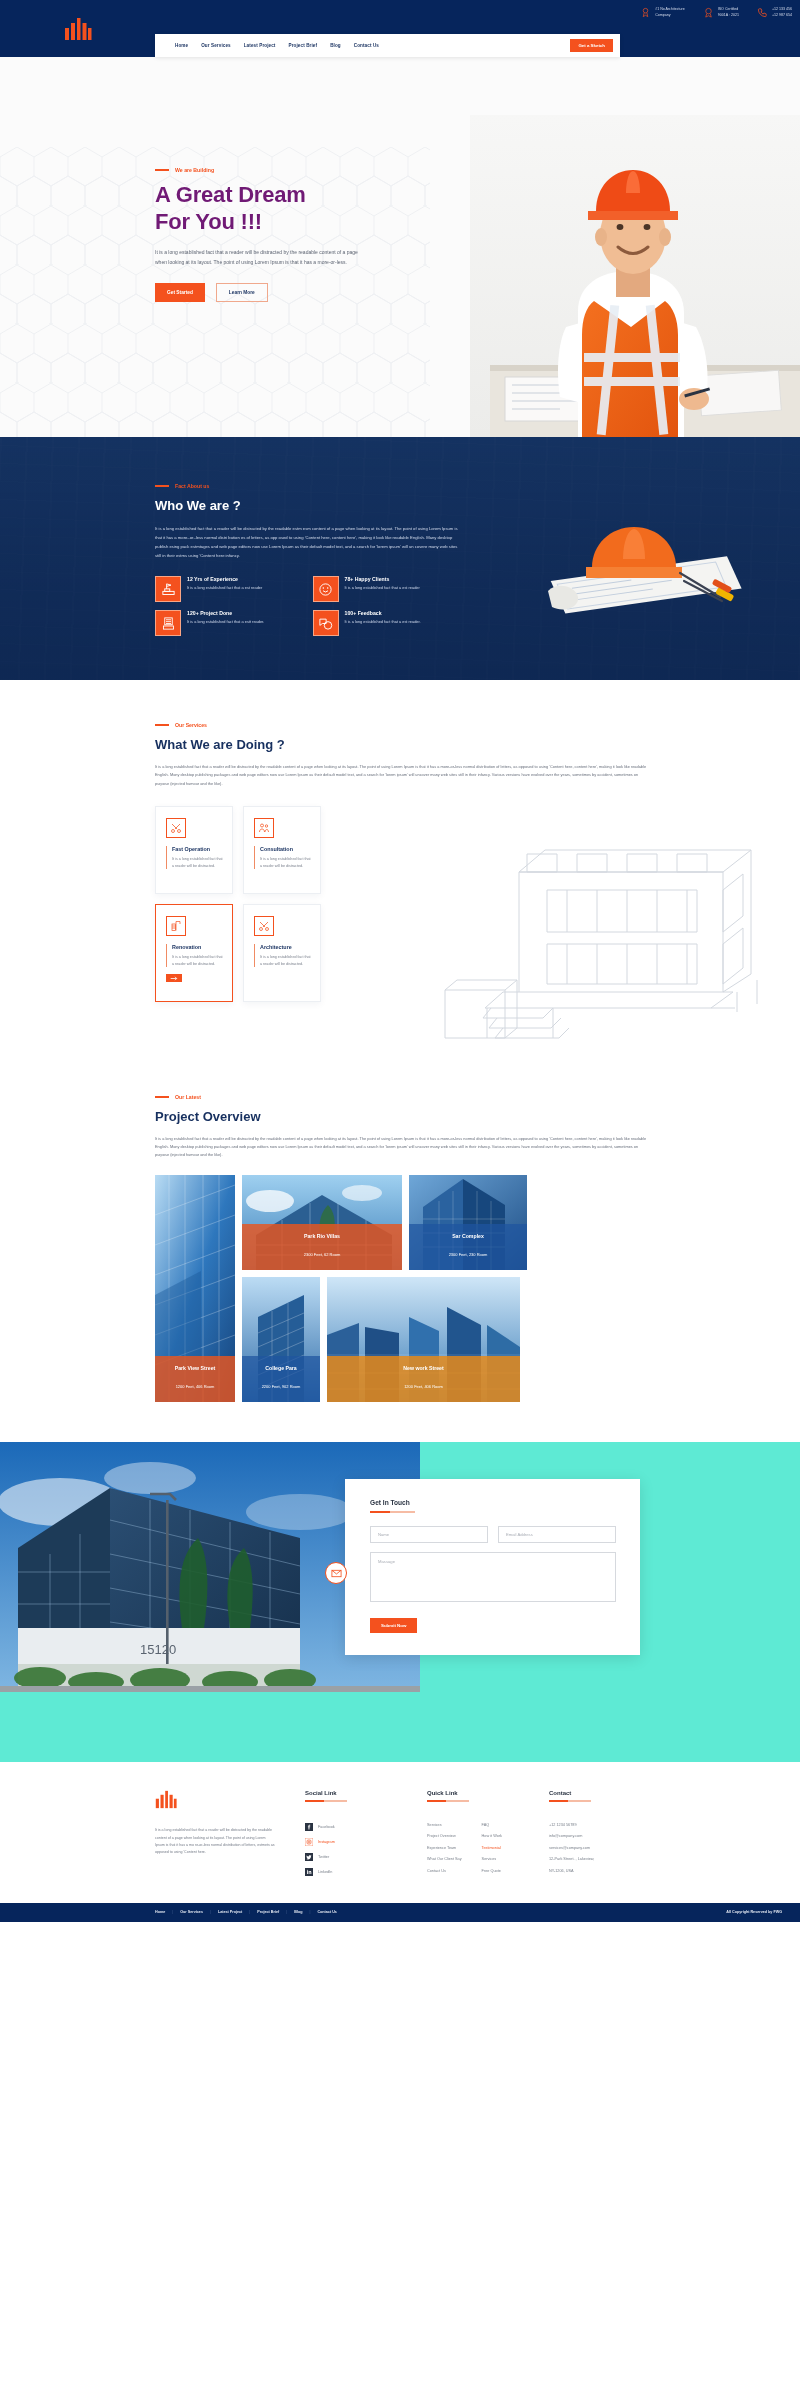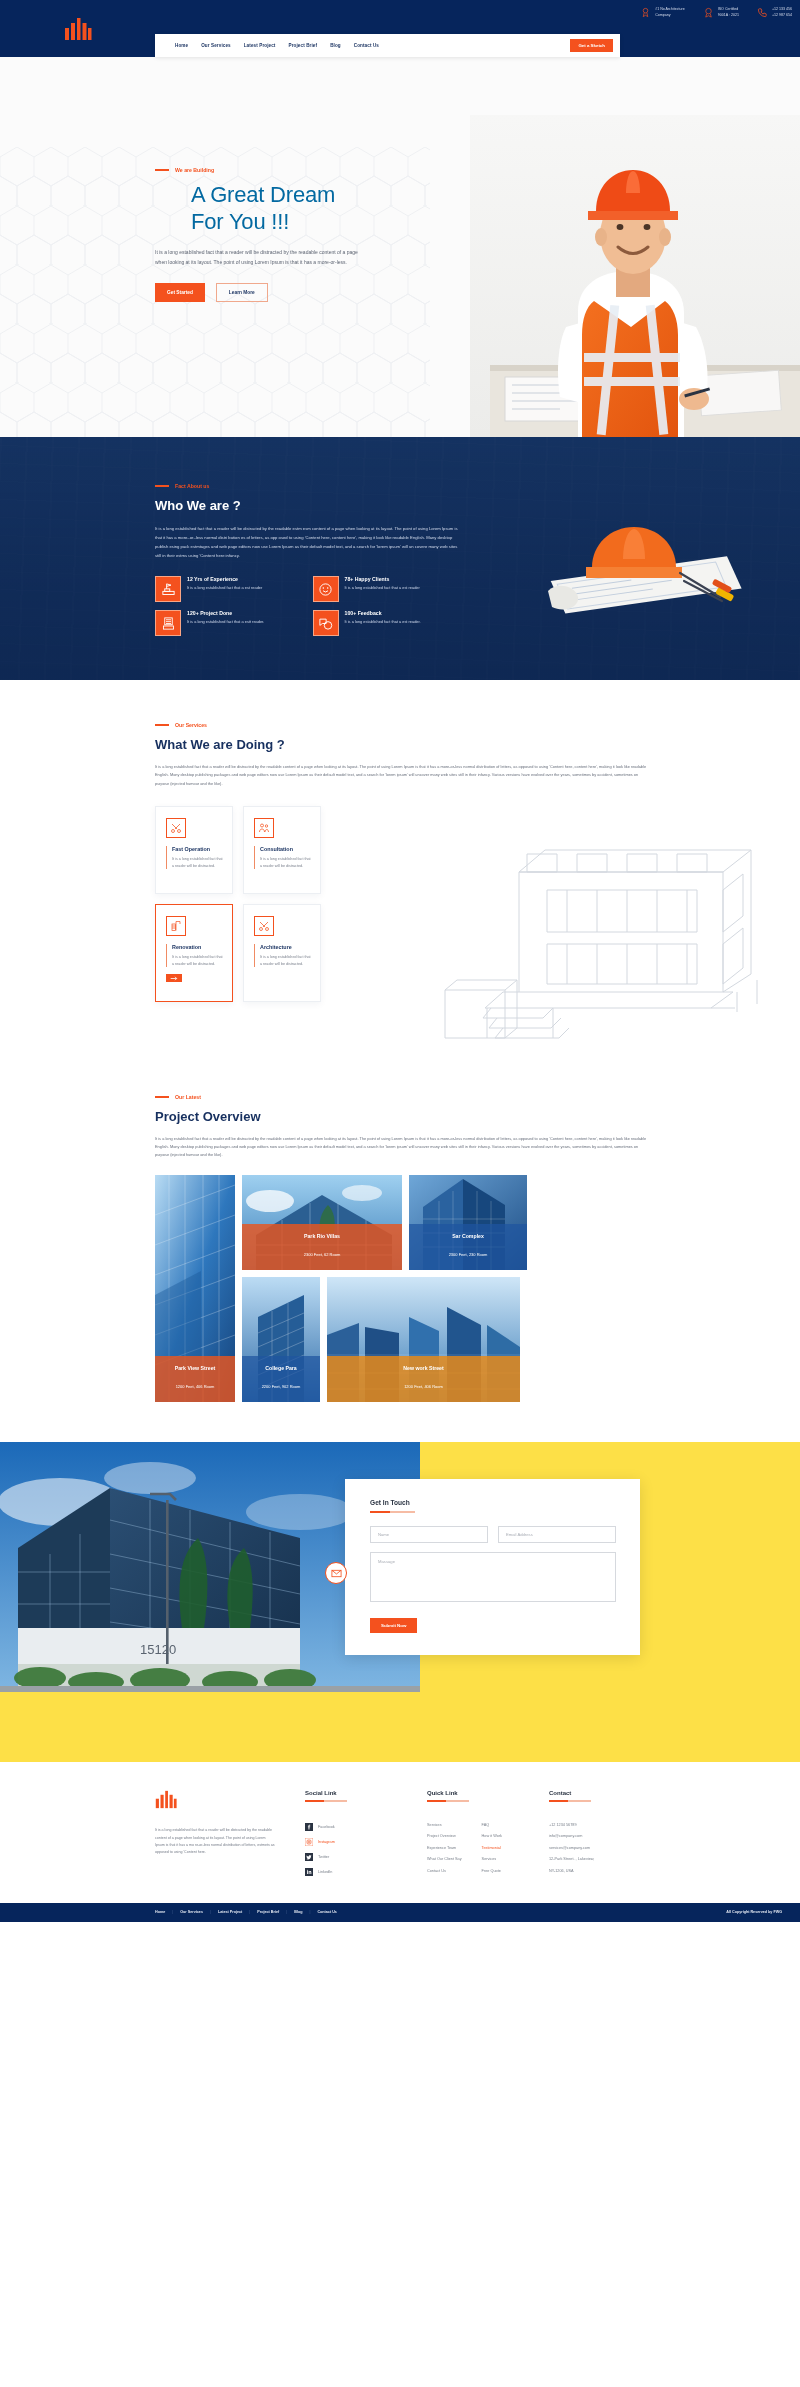--- a/index.html
+++ b/index.html
@@ -88,22 +88,22 @@
   .hero-inner {
     position: relative;
     padding: 110px 0 0 155px;
     width: 360px;
     z-index: 3;
   }
   .eyebrow { display: flex; align-items: center; gap: 6px; margin-bottom: 9px; }
   .eyebrow .dash { width: 14px; height: 1.6px; background: #f4511e; display:block; }
   .eyebrow span { color: #f4511e; font-size: 5.2px; font-weight: 700; }
   .hero h1 {
-    font-size: 22px; line-height: 1.21; color: #0369a1;
-    font-weight: 400; letter-spacing: -.2px; margin-bottom: 12px; margin-left: 36px;
+    font-size: 22px; line-height: 1.21; color: #701a75;
+    font-weight: 700; letter-spacing: -.2px; margin-bottom: 12px;
   }
   .hero p {
     font-size: 5px; line-height: 2.0; color: #5d6472;
     width: 205px; margin-bottom: 16px;
   }
   .hero-btns { display: flex; gap: 11px; }
   .btn-primary {
     background: #f4511e; color: #fff; border: none;
     font-size: 4.8px; font-weight: 700; padding: 6px 12px; cursor: pointer;
   }
@@ -202,21 +202,21 @@
   .pcard .cap.amber { background: rgba(233,140,25,.84); }
   .pcard .cap h5 { font-size: 5.2px; font-weight: 700; margin-bottom: 3px; }
   .pcard .cap span { font-size: 4px; font-weight: 400; }
   .p1 { grid-column: 1; grid-row: 1 / span 2; }
   .p2 { grid-column: 2; grid-row: 1; }
   .p3 { grid-column: 3; grid-row: 1; }
   .p4 { grid-column: 2 / span 1; grid-row: 2; width: 78px; }
   .p5 { grid-column: 2 / span 2; grid-row: 2; margin-left: 85px; width: 193px; }
 
   
-  .contact { position: relative; height: 320px; background: #fde047; }
+  .contact { position: relative; height: 320px; background: #5eead4; }
   .c-photo { position: absolute; left: 0; top: 0; width: 420px; height: 250px; }
   .c-card {
     position: absolute; left: 345px; top: 37px; width: 295px; height: 176px;
     background: #fff; box-shadow: 0 3px 14px rgba(0,0,0,.12);
     padding: 20px 24px 0 25px;
   }
   .c-card h3 { font-size: 6.6px; color: #2a3342; font-weight: 700; margin-bottom: 5px; }
   .c-rule { width: 45px; height: 1.6px; background: #f6bca4; margin-bottom: 13px; position: relative; }
   .c-rule::before { content:""; position:absolute; left:0; top:-.4px; width: 20px; height: 2.4px; background: #f4511e; }
   .c-row { display: flex; gap: 10px; margin-bottom: 9px; }

